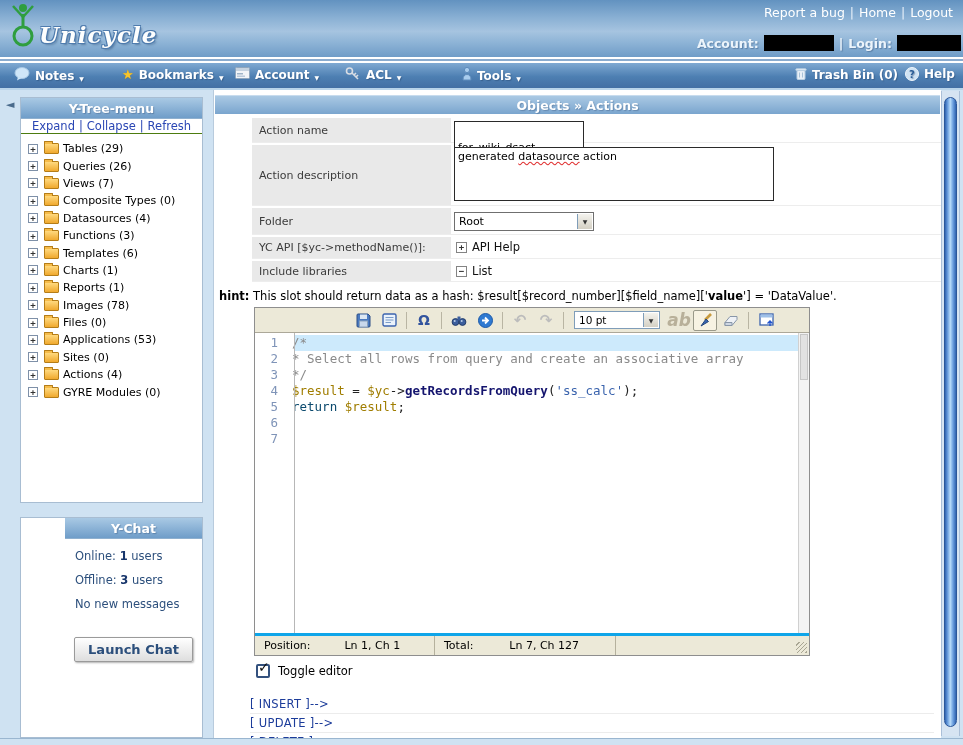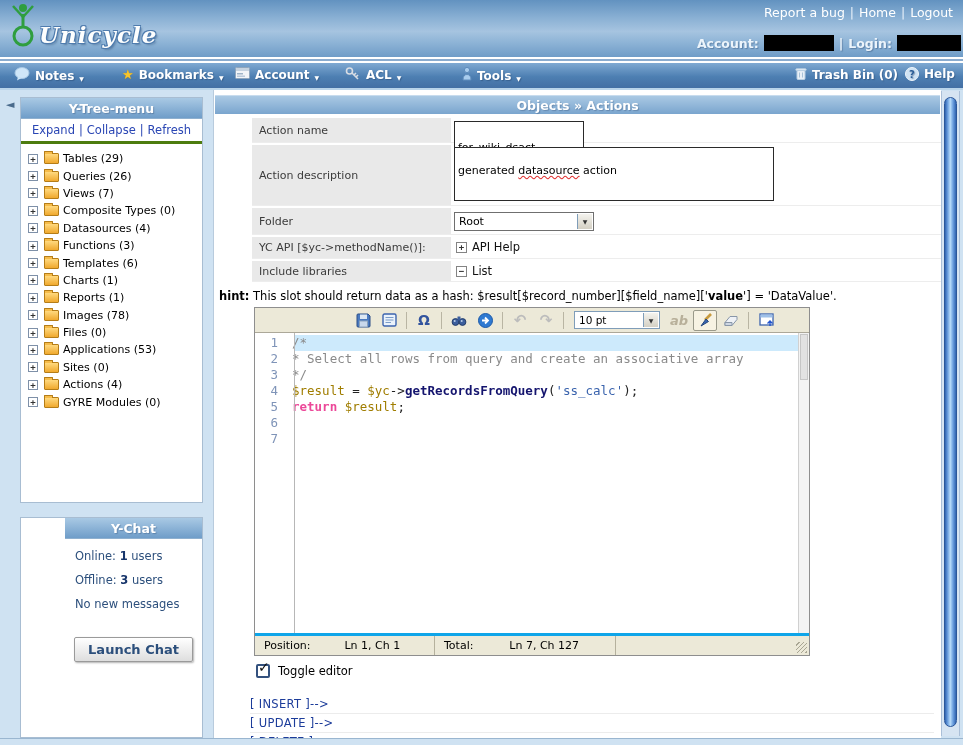--- a/index.html
+++ b/index.html
@@ -36,22 +36,22 @@
   
   .body { position:absolute; top:90px; left:0; width:963px; height:648px; background:#cfe2f2; }
   .side-arrow { position:absolute; left:6px; top:8px; font-size:11px; color:#4a6b8c; cursor:pointer; }
 
   .panel-hdr { height:21px; background:linear-gradient(#a9c9e4,#6f9dc9); color:#fff; font-weight:700;
     font-size:12.5px; text-align:center; line-height:21px; border-bottom:1px solid #8fb0cf;
     text-shadow:1px 1px 1px rgba(40,70,110,.35); }
 
   .tree-panel { position:absolute; left:20px; top:7px; width:183px; height:406px;
     background:#fff; border:1px solid #a8bdd2; }
-  .tree-links { height:25px; display:flex; justify-content:center; align-items:center; gap:4px;
-    font-size:11.5px; border-bottom:3px solid #4d7c0f; }
+  .tree-links { height:15px; display:flex; justify-content:center; align-items:center; gap:4px;
+    font-size:11.5px; border-bottom:1px solid #4d7c0f; }
   .tree-links a, .tree-links span { color:#2a46b4; }
   .tree-items { padding:6px 0 0 7px; }
   .tree-item { display:flex; align-items:center; height:17.4px; font-size:11px; color:#000; cursor:pointer; }
   .plusbox { display:inline-block; width:10px; height:10px; border:1px solid #7e90a8; background:#fff;
     color:#333; font:700 9px/8px "DejaVu Sans Mono",monospace; text-align:center; margin-right:6px; flex:none; }
   .folder { display:inline-block; width:15px; height:11px; background:linear-gradient(#ffd97e,#f0a92e);
     border:1px solid #b57d17; border-radius:1px; position:relative; margin-right:4px; flex:none; }
   .folder::before { content:""; position:absolute; top:-3px; left:-1px; width:7px; height:2px;
     background:#f6bc4a; border:1px solid #b57d17; border-bottom:none; border-radius:1px 1px 0 0; }
 
@@ -73,21 +73,21 @@
   .form { margin:4px 0 0 38px; }
   .form-row { display:flex; border-bottom:1px solid #ededed; margin-bottom:2px; }
   .flabel { width:199px; background:#e9e9e9; color:#3c3c3c; font-size:11px; display:flex;
     align-items:center; padding-left:7px; flex:none; }
   .r-desc .flabel { align-items:center; }
   .fvalue { flex:1; padding:2px 0 2px 3px; display:flex; align-items:flex-start; }
   .r-name { height:25px; } .r-desc { height:61px; } .r-folder { height:27px; }
   .r-api { height:22px; } .r-include { height:21px; }
   .tinput { width:130px; height:17px; border:1px solid #2a2a2a; font-size:11px; padding:19px 3px;
     background:#fff; margin-top:1px; white-space:nowrap; overflow:hidden; }
-  .ttext { width:320px; height:54px; border:1px solid #2a2a2a; font-size:11px; padding:16px 3px; background:#fff; }
+  .ttext { width:320px; height:54px; border:1px solid #2a2a2a; font-size:11px; padding:2px 3px; background:#fff; }
   .misspell { text-decoration:underline; text-decoration-style:wavy; text-decoration-color:#e03030; }
   .tselect { width:140px; height:19px; border:1px solid #6f6f6f; background:#fff; font-size:11px;
     display:flex; align-items:center; padding-left:4px; position:relative; margin-top:2px; cursor:pointer; }
   .fsarrow { position:absolute; right:1px; top:1px; bottom:1px; width:15px;
     background:linear-gradient(#f4f3ee,#d4d0c4); border-left:1px solid #7f9db9; display:flex;
     align-items:center; justify-content:center; font-size:6px; color:#333; }
   .pmbox { width:11px; height:11px; border:1px solid #848484; background:#fff; color:#333;
     font:700 9px/9px "DejaVu Sans Mono",monospace; text-align:center; margin:3px 5px 0 2px; flex:none; cursor:pointer; }
   .expand-label { font-size:11.5px; color:#111; margin-top:1px; }
 
@@ -95,36 +95,36 @@
 
   .editor { border:1px solid #8e8e8e; width:556px; margin:4px 0 0 40px; background:#fff; }
   .toolbar { height:25px; background:#ece9d8; border-bottom:1px solid #aca899; display:flex;
     align-items:center; padding-left:96px; gap:2px; }
   .tbtn { width:24px; height:21px; display:flex; align-items:center; justify-content:center;
     border:1px solid transparent; cursor:pointer; flex:none; }
   .tbtn.pressed { border:1px solid #9a9a8a; background:#f7f3e3; border-radius:2px; }
   .tsep { width:1px; height:17px; background:#b9b5a3; margin:0 3px; flex:none; }
   .omega { color:#32549e; font-weight:700; font-size:14px; }
   .dimtxt { color:#bcbcbc; font-weight:700; font-size:15px; line-height:1; }
-  .abtxt { color:#b8b09a; font-size:13px; font-style:italic; font-weight:700; }
+  .abtxt { color:#b8b09a; font-size:17px; font-style:italic; font-weight:700; }
   .fontsize { width:86px; height:18px; border:1px solid #7f9db9; background:#fff; display:flex;
     align-items:center; font-size:10.5px; padding-left:4px; position:relative; margin:0 5px; cursor:pointer; }
 
   .code-area { position:relative; height:300px; background:#fff; overflow:hidden; padding-top:2px;
     font:12.5px/16px "DejaVu Sans Mono","Liberation Mono",monospace; cursor:text; }
   .gutter-sep { position:absolute; left:39px; top:0; bottom:0; width:1px; background:#b7b7b7; }
   .code-line { white-space:pre; }
   .code-line.current { background:linear-gradient(to right,#ffffff 0 40px,#cdeafc 40px); }
   .ln { display:inline-block; width:31px; text-align:right; padding-right:8px; color:#7f94b8; }
   .code-text { padding-left:6px; }
   .tok-comment { color:#8a8a8a; }
   .tok-var { color:#a07d00; }
   .tok-func { color:#14146e; font-weight:700; }
   .tok-string { color:#3a63ad; }
-  .tok-keyword { color:#ec4899; font-weight:700; }
+  .tok-keyword { color:#0c4a6e; font-weight:400; }
   .tok-plain { color:#222; }
   .code-scroll { position:absolute; right:0; top:0; bottom:0; width:11px; background:#f3f3f3;
     border-left:1px solid #d0d0d0; cursor:pointer; }
   .code-scroll-thumb { position:absolute; left:1px; right:1px; top:1px; height:46px;
     background:#e2e2e2; border:1px solid #c6c6c6; }
 
   .statusbar { height:22px; background:#ece9d8; border-top:3px solid #0ea5e9; display:flex;
     font-size:11px; color:#000; position:relative; }
   .scell { display:flex; align-items:center; border-right:1px solid #b5b19d; }
   .scell1 { width:180px; } .scell2 { width:181px; } .scell3 { flex:1; border-right:none; }

